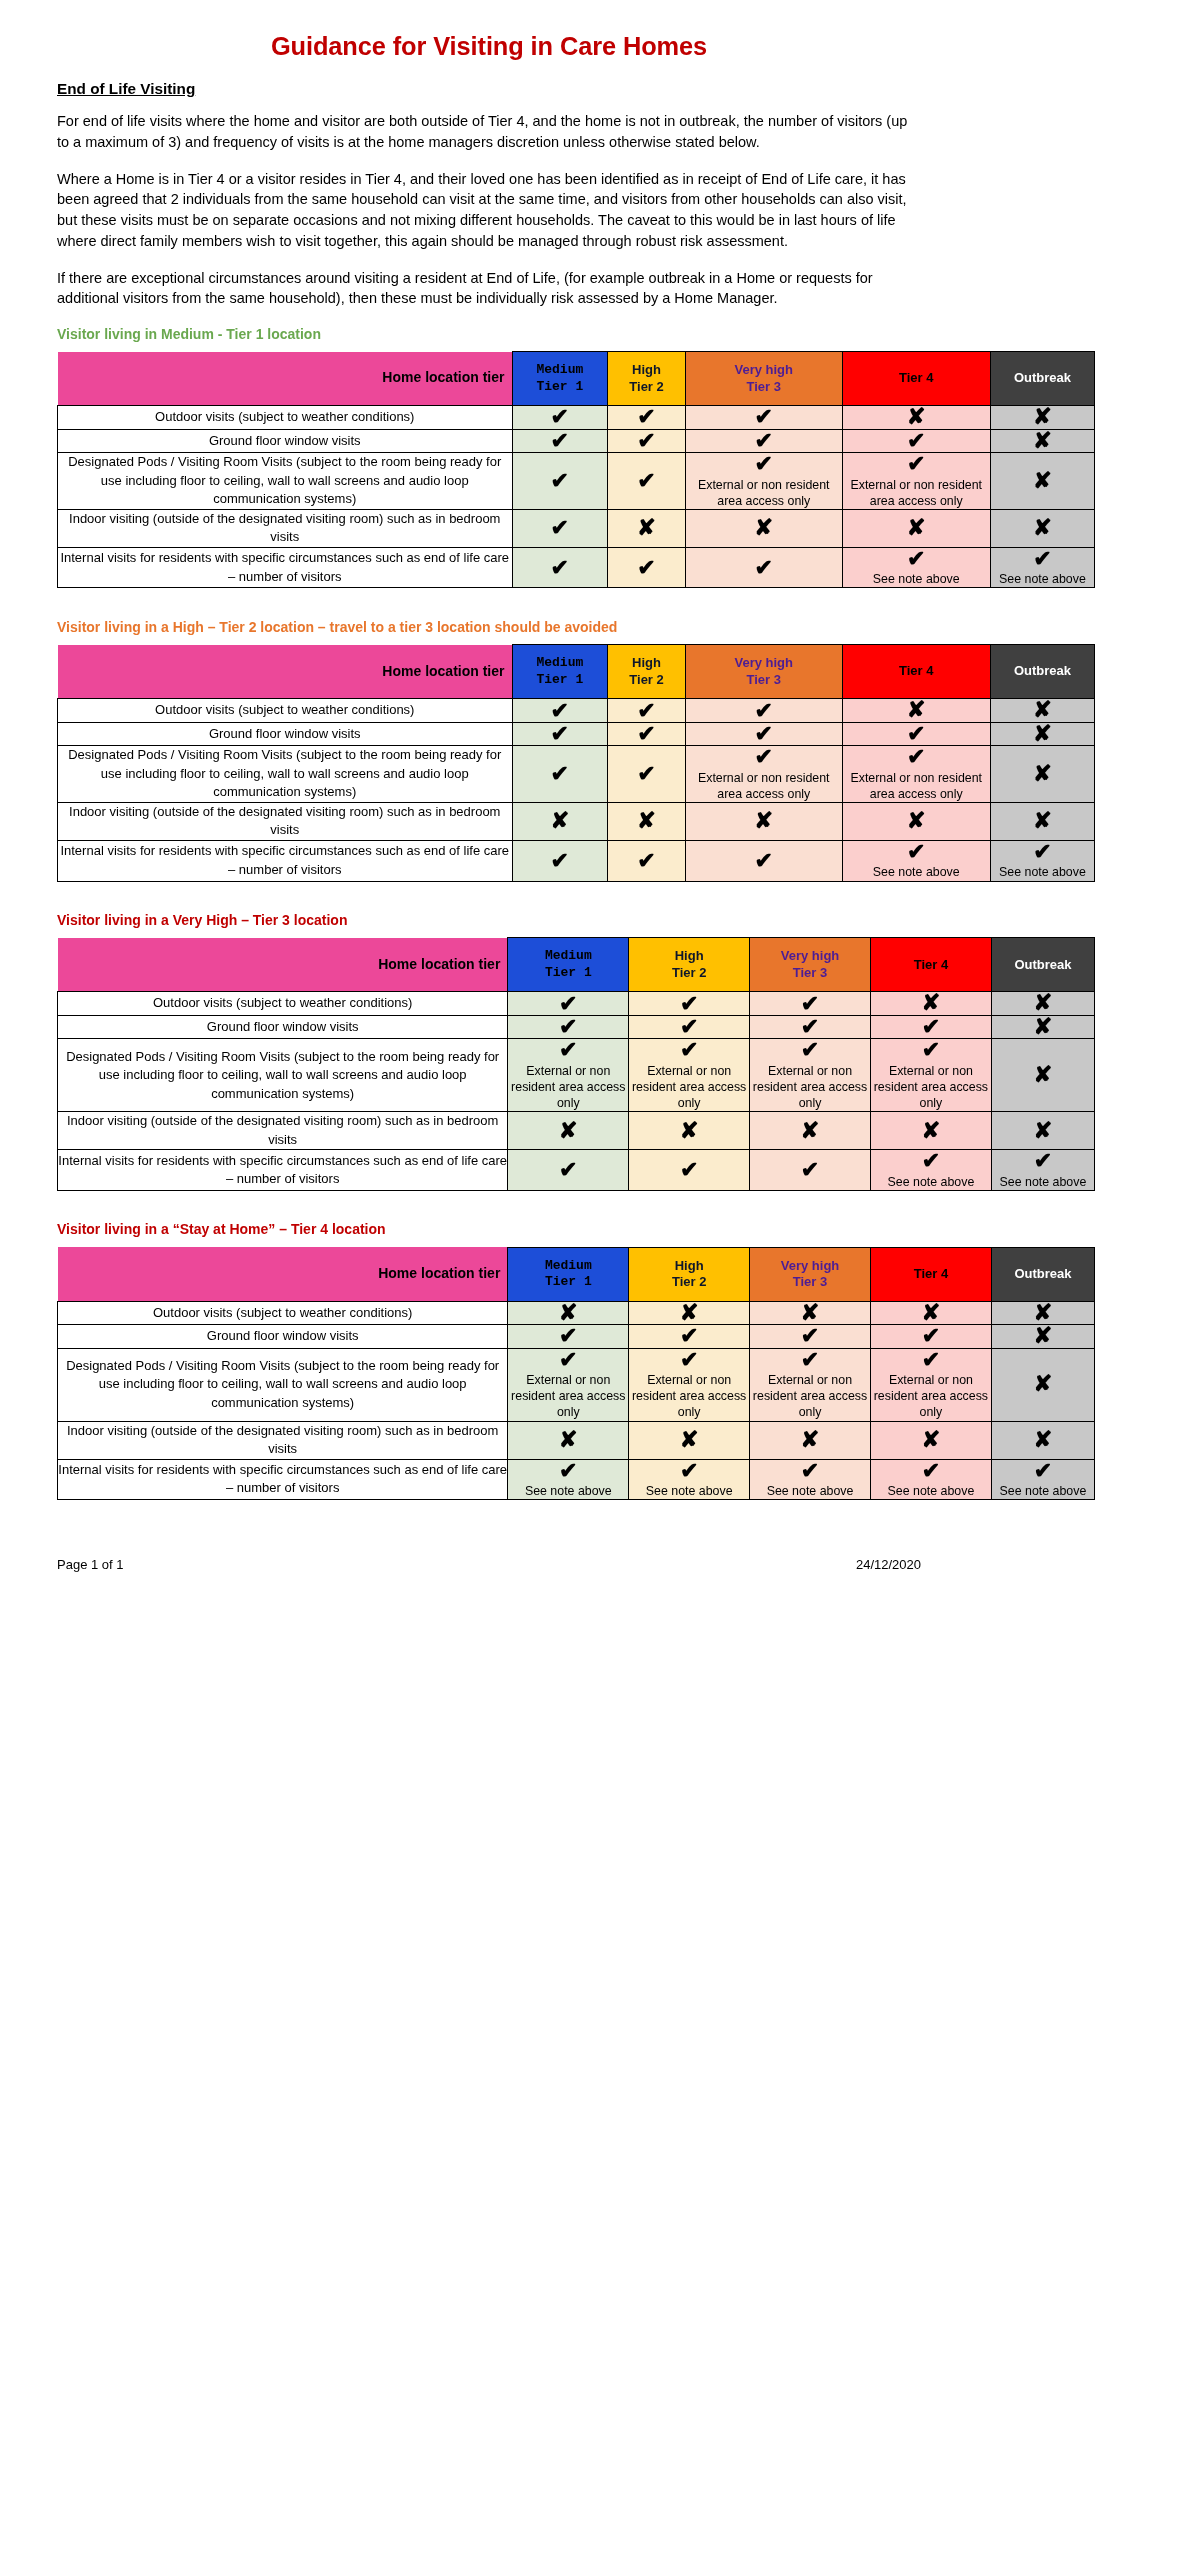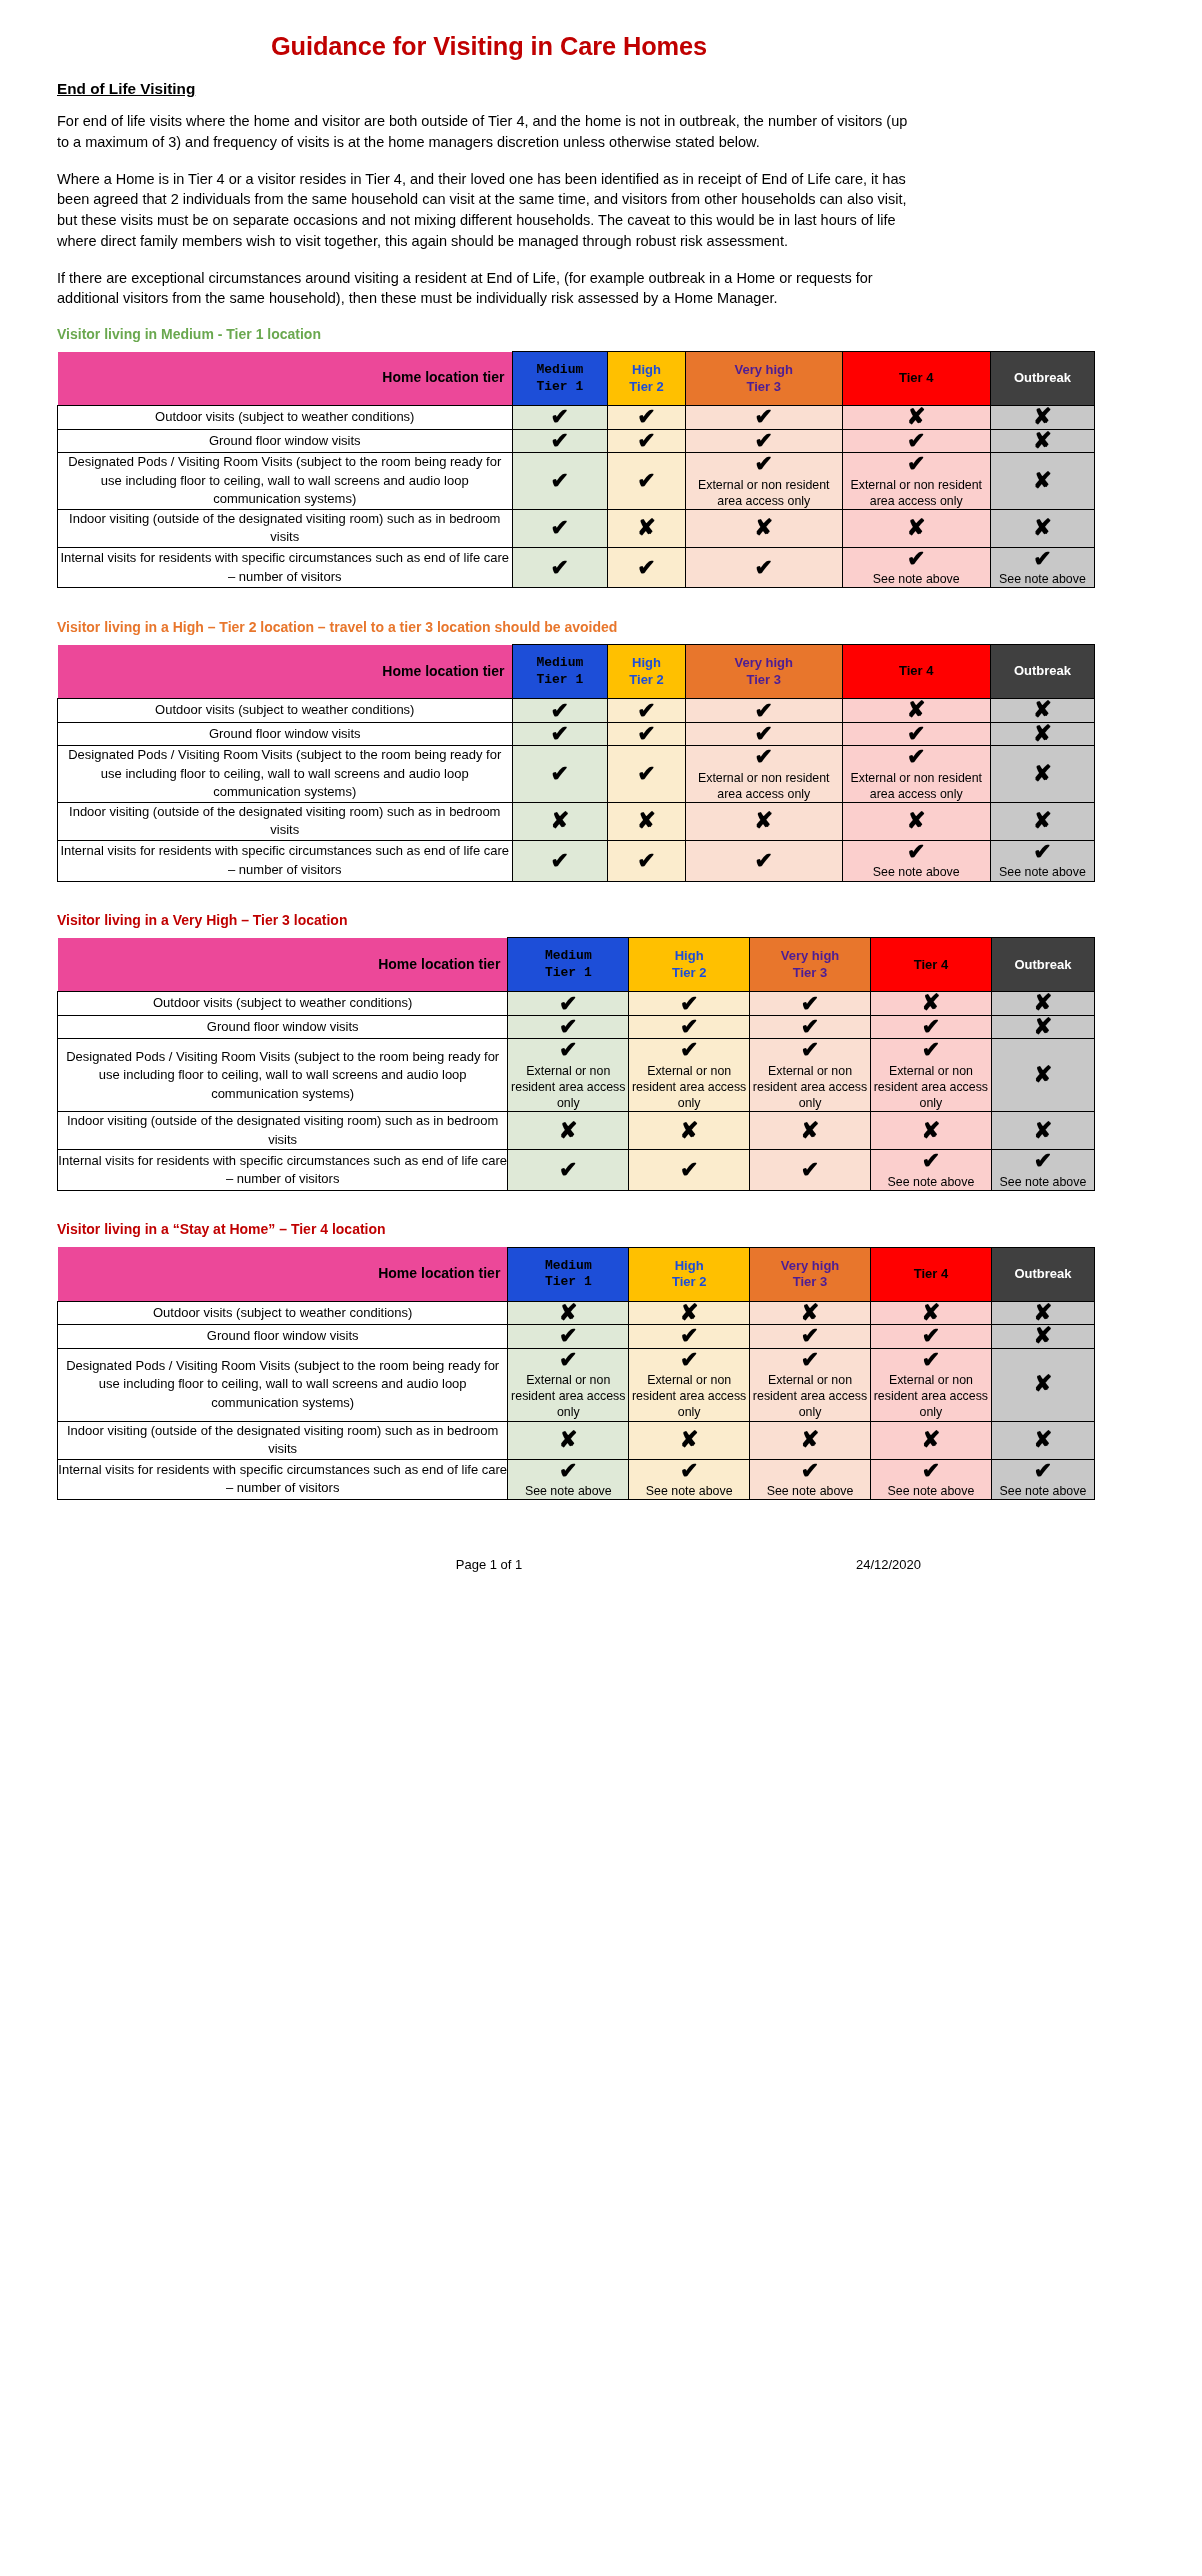--- a/index.html
+++ b/index.html
@@ -75,21 +75,21 @@
   .guide thead th.hdr-blank {
     border: none;
     background: #ec4899;
     text-align: right;
     padding-right: 7px;
     font-size: 14px;
     font-weight: bold;
     vertical-align: middle;
   }
   .h-medium   { background: #1d4ed8; color: #000; font-family: Liberation Mono, monospace; }
-  .h-high     { background: #ffc000; color: #1d4ed8; }
+  .h-high     { background: #ffc000; color: #0f172a; }
   .h-veryhigh { background: #e8762c; color: #4c1d95; }
   .h-tier4    { background: #ff0000; color: #000; }
   .h-outbreak { background: #404040; color: #ffffff; }
   .hdr-line2 { display: block; }
 
   
   .guide tbody td {
     border: 1.5px solid #000000;
     vertical-align: middle;
     padding: 0;
@@ -141,21 +141,20 @@
   
   .footer {
     position: relative;
     margin-top: 26px;
     height: 29px;
     font-size: 13px;
   }
   .footer .pageno {
     position: absolute;
     left: 0; right: 0;
-    text-align: center;
   }
   .footer .date {
     position: absolute;
     right: 0;
     text-align: center;
   }
   .tbl-gap { height: 30.5px; }
 </style>
 </head>
 <body>

